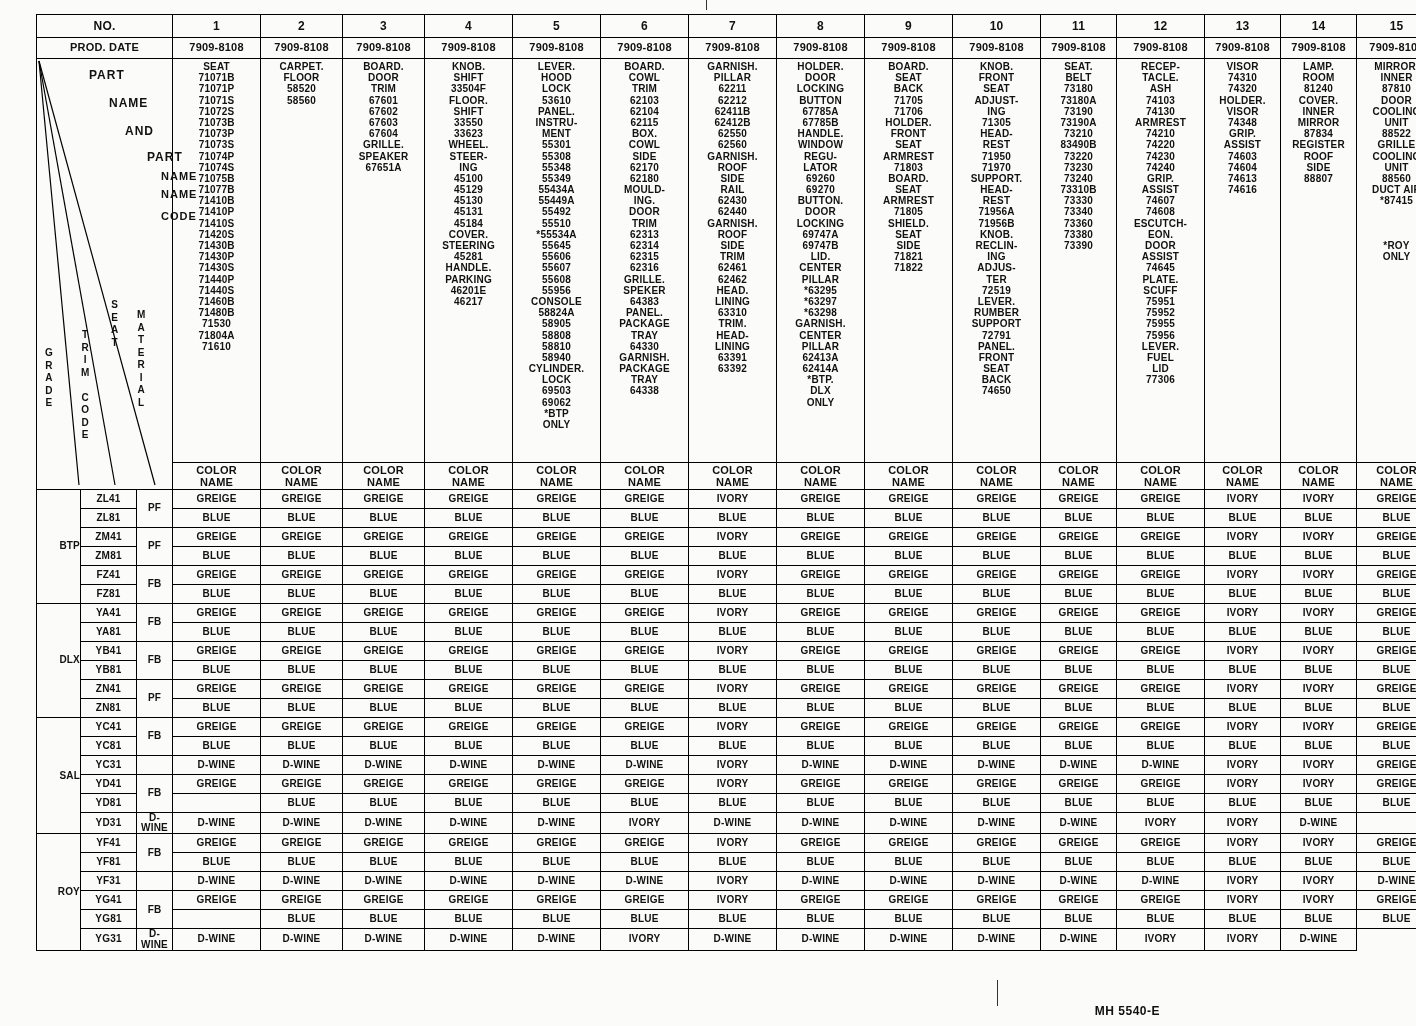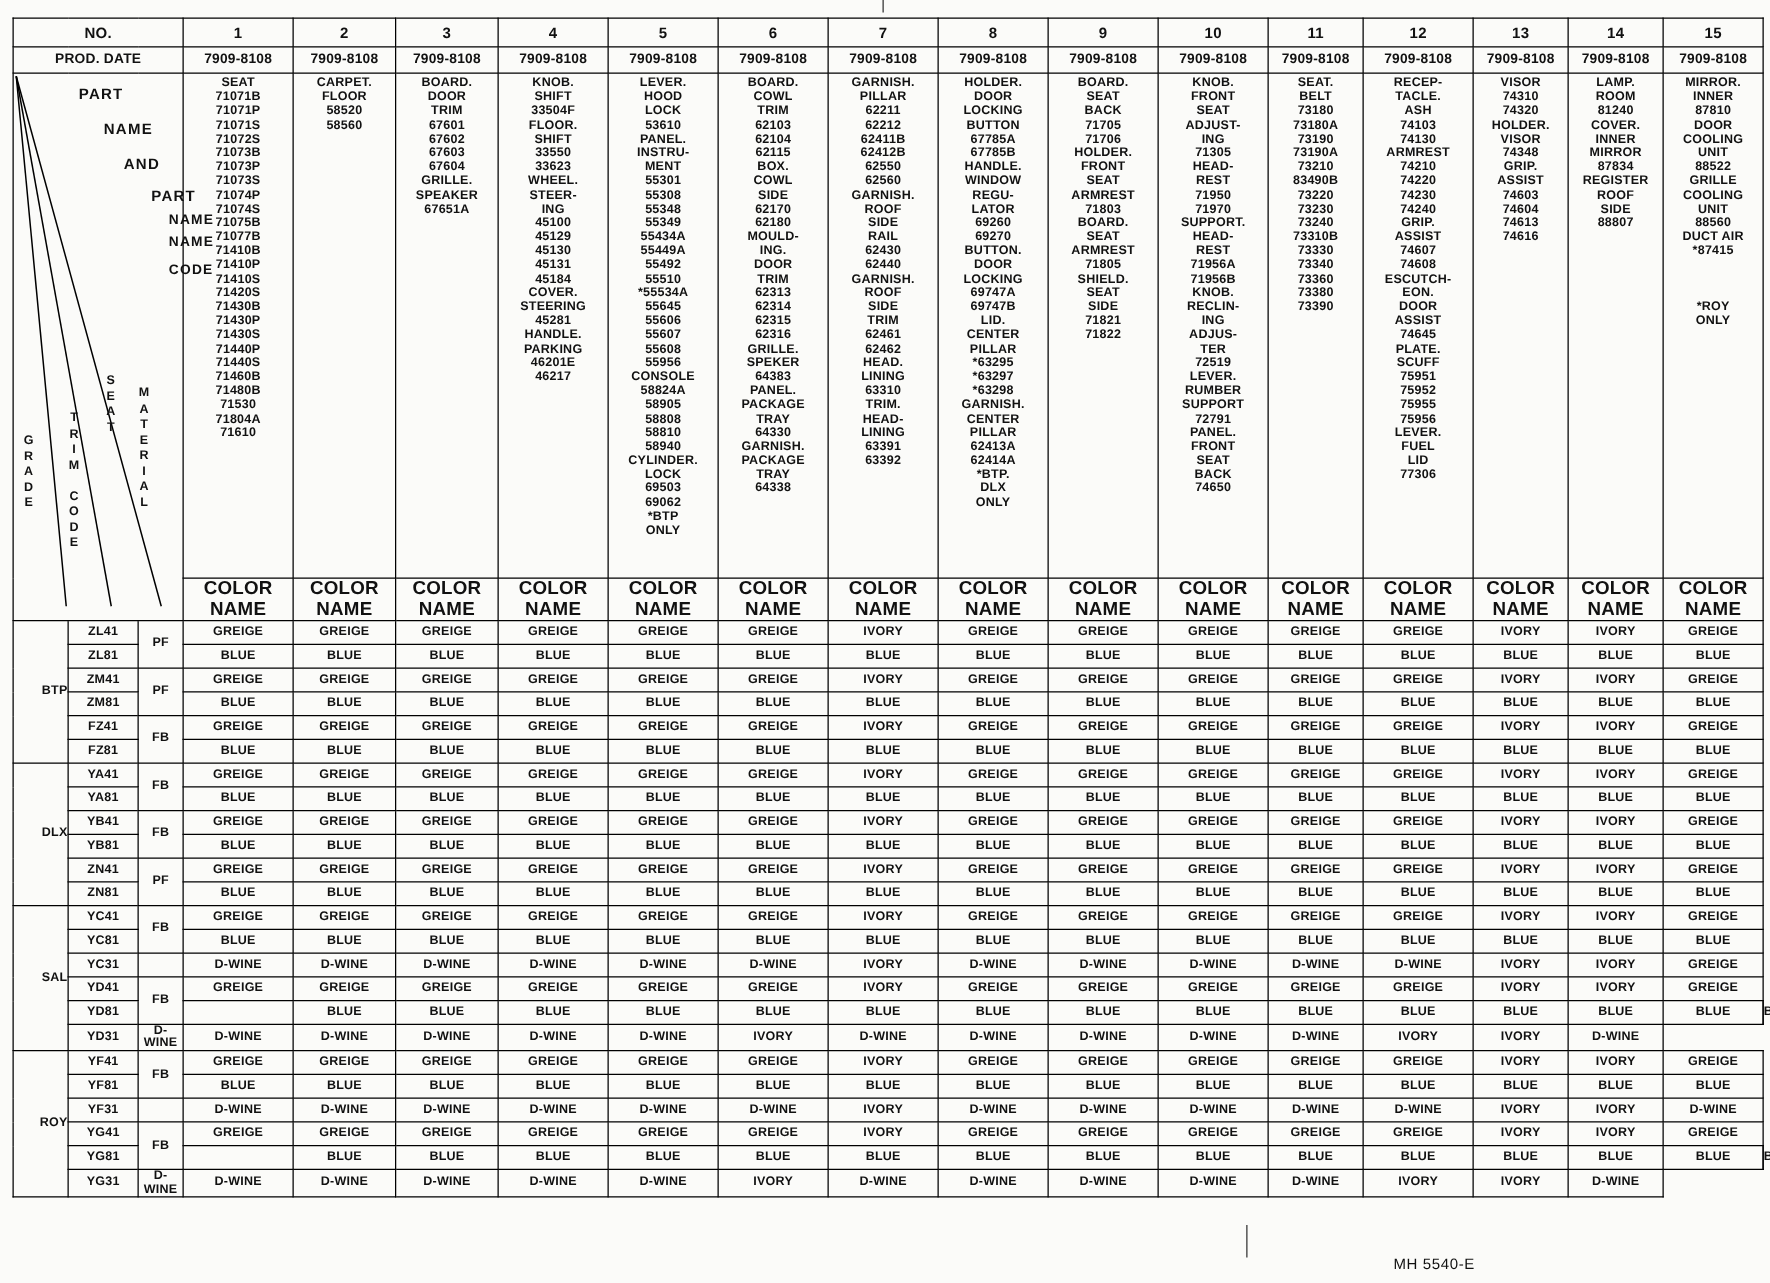--- a/index.html
+++ b/index.html
@@ -7,21 +7,21 @@
     width:1416px;height:1026px;
     background:#fbfbf9;
     font-family:"Liberation Sans", sans-serif;
     color:#111;
     -webkit-font-smoothing:none;
   }
   #sheet{
     position:relative;
     width:1188px;height:1026px;
     box-sizing:border-box;
-    padding:14px 18px 0 10px;
+    padding:14px 18px 0 36px;
   }
   table{
     border-collapse:collapse;
     table-layout:fixed;
     width:1380px;
     font-size:10px;
     line-height:1.02;
   }
   td,th{
     border:1px solid #000;
@@ -36,21 +36,21 @@
   .colnum{font-size:13px;}
   .label-left{font-size:12px;}
   .partcell{
     vertical-align:top;
     font-size:10px;
     line-height:1.12;
     padding:2px 1px 1px 1px;
     white-space:pre-line;
     font-weight:bold;
   }
-  .colorname{height:26px;font-size:15px;line-height:1.1;white-space:pre-line;}
+  .colorname{height:26px;font-size:11px;line-height:1.1;white-space:pre-line;}
   .datarow td{height:18px;font-size:10px;}
   .grade-cell{font-size:11px;text-align:right;}
   .trim-cell{font-size:10px;margin-left:20px;}
   .mat-cell{font-size:10px;}
   .namebox{
     position:relative;
     vertical-align:top;
     text-align:left;
     font-weight:bold;
   }
@@ -66,22 +66,22 @@
     position:absolute;
     font-size:10px;
     font-weight:bold;
     line-height:1.25;
     text-align:center;
     letter-spacing:0.5px;
   }
   .vstack span{display:block;}
   .footer{
     position:absolute;
-    right:8px;bottom:8px;
-    font-size:12px;font-weight:normal;
+    right:28px;bottom:8px;
+    font-size:12px;font-weight:bold;
     letter-spacing:0.5px;
   }
   .wm{
     position:absolute;
     left:120px;top:300px;
     font-size:150px;
     font-weight:bold;
     color:rgba(120,120,120,0.10);
     transform:rotate(-18deg);
     pointer-events:none;

